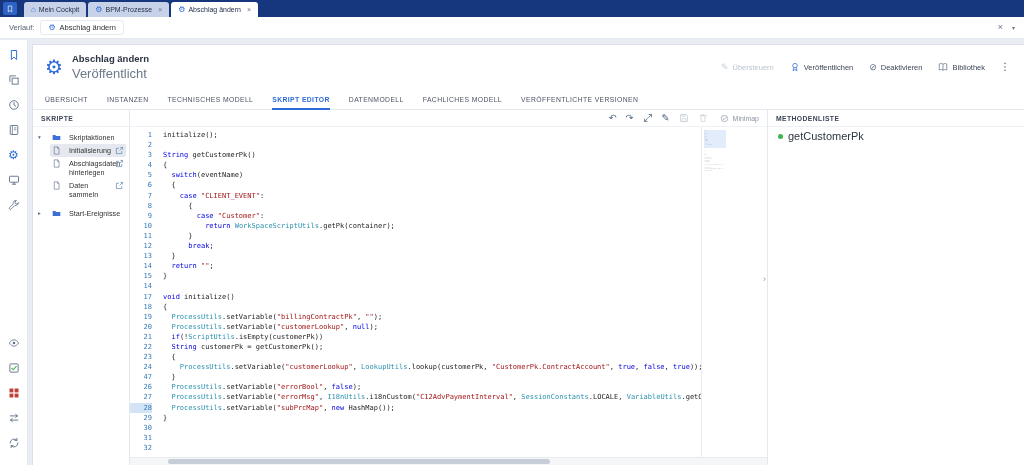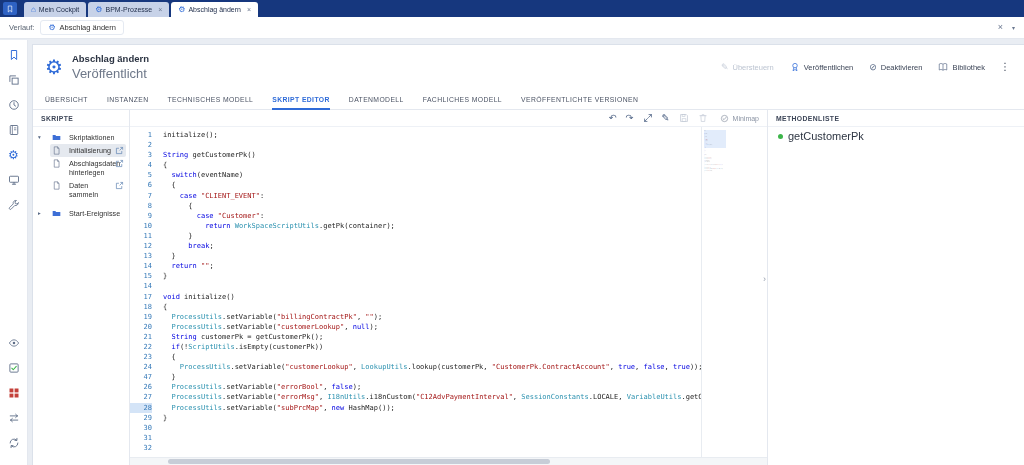--- a/index.html
+++ b/index.html
@@ -486,22 +486,22 @@
             <div class="cl" data-name="code-line"><span class="t-p">      }</span></div>
             <div class="cl" data-name="code-line"><span class="t-p">      </span><span class="t-k">break</span><span class="t-p">;</span></div>
             <div class="cl" data-name="code-line"><span class="t-p">  }</span></div>
             <div class="cl" data-name="code-line"><span class="t-p">  </span><span class="t-k">return</span><span class="t-p"> </span><span class="t-s">""</span><span class="t-p">;</span></div>
             <div class="cl" data-name="code-line"><span class="t-p">}</span></div>
             <div class="cl" data-name="code-line"></div>
             <div class="cl" data-name="code-line"><span class="t-k">void</span><span class="t-p"> initialize()</span></div>
             <div class="cl" data-name="code-line"><span class="t-p">{</span></div>
             <div class="cl" data-name="code-line"><span class="t-p">  </span><span class="t-c">ProcessUtils</span><span class="t-p">.setVariable(</span><span class="t-s">"billingContractPk"</span><span class="t-p">, </span><span class="t-s">""</span><span class="t-p">);</span></div>
             <div class="cl" data-name="code-line"><span class="t-p">  </span><span class="t-c">ProcessUtils</span><span class="t-p">.setVariable(</span><span class="t-s">"customerLookup"</span><span class="t-p">, </span><span class="t-k">null</span><span class="t-p">);</span></div>
+            <div class="cl" data-name="code-line"><span class="t-p">  </span><span class="t-k">if</span><span class="t-p">(!</span><span class="t-c">ScriptUtils</span><span class="t-p">.isEmpty(customerPk))</span></div>
             <div class="cl" data-name="code-line"><span class="t-p">  </span><span class="t-k">String</span><span class="t-p"> customerPk = getCustomerPk();</span></div>
-            <div class="cl" data-name="code-line"><span class="t-p">  </span><span class="t-k">if</span><span class="t-p">(!</span><span class="t-c">ScriptUtils</span><span class="t-p">.isEmpty(customerPk))</span></div>
             <div class="cl" data-name="code-line"><span class="t-p">  {</span></div>
             <div class="cl" data-name="code-line"><span class="t-p">    </span><span class="t-c">ProcessUtils</span><span class="t-p">.setVariable(</span><span class="t-s">"customerLookup"</span><span class="t-p">, </span><span class="t-c">LookupUtils</span><span class="t-p">.lookup(customerPk, </span><span class="t-s">"CustomerPk.ContractAccount"</span><span class="t-p">, </span><span class="t-k">true</span><span class="t-p">, </span><span class="t-k">false</span><span class="t-p">, </span><span class="t-k">true</span><span class="t-p">));</span></div>
             <div class="cl" data-name="code-line"><span class="t-p">  }</span></div>
             <div class="cl" data-name="code-line"><span class="t-p">  </span><span class="t-c">ProcessUtils</span><span class="t-p">.setVariable(</span><span class="t-s">"errorBool"</span><span class="t-p">, </span><span class="t-k">false</span><span class="t-p">);</span></div>
             <div class="cl" data-name="code-line"><span class="t-p">  </span><span class="t-c">ProcessUtils</span><span class="t-p">.setVariable(</span><span class="t-s">"errorMsg"</span><span class="t-p">, </span><span class="t-c">I18nUtils</span><span class="t-p">.i18nCustom(</span><span class="t-s">"C12AdvPaymentInterval"</span><span class="t-p">, </span><span class="t-c">SessionConstants</span><span class="t-p">.LOCALE, </span><span class="t-c">VariableUtils</span><span class="t-p">.getC</span></div>
             <div class="cl" data-name="code-line"><span class="t-p">  </span><span class="t-c">ProcessUtils</span><span class="t-p">.setVariable(</span><span class="t-s">"subPrcMap"</span><span class="t-p">, </span><span class="t-k">new</span><span class="t-p"> HashMap());</span></div>
             <div class="cl" data-name="code-line"><span class="t-p">}</span></div>
             <div class="cl" data-name="code-line"></div>
             <div class="cl" data-name="code-line"></div>
           </div>

